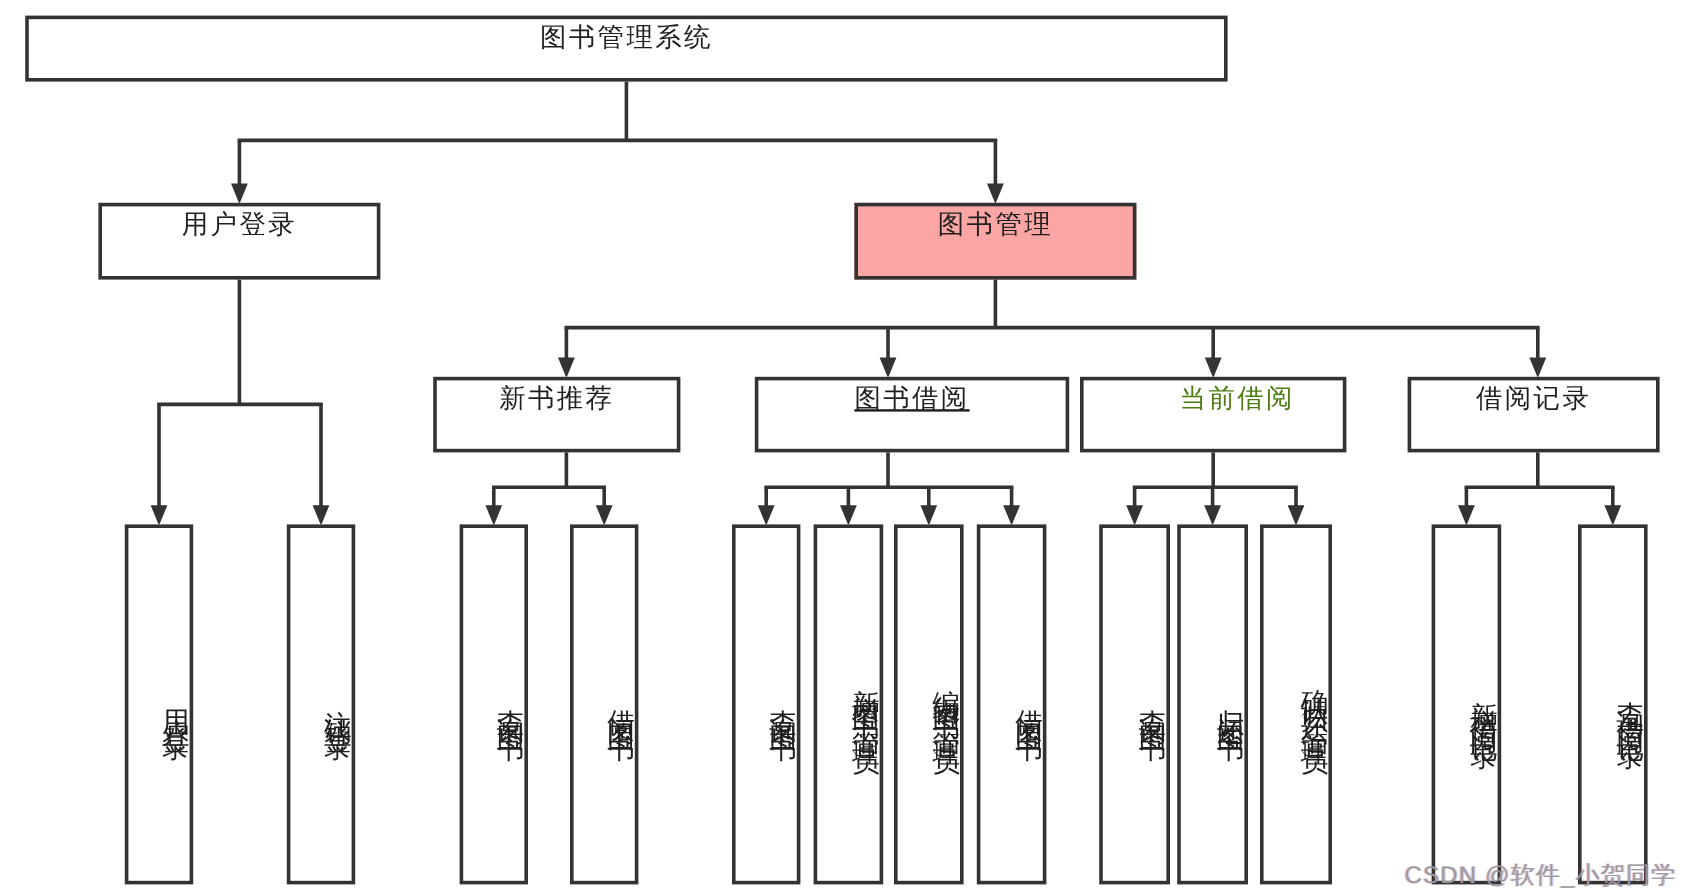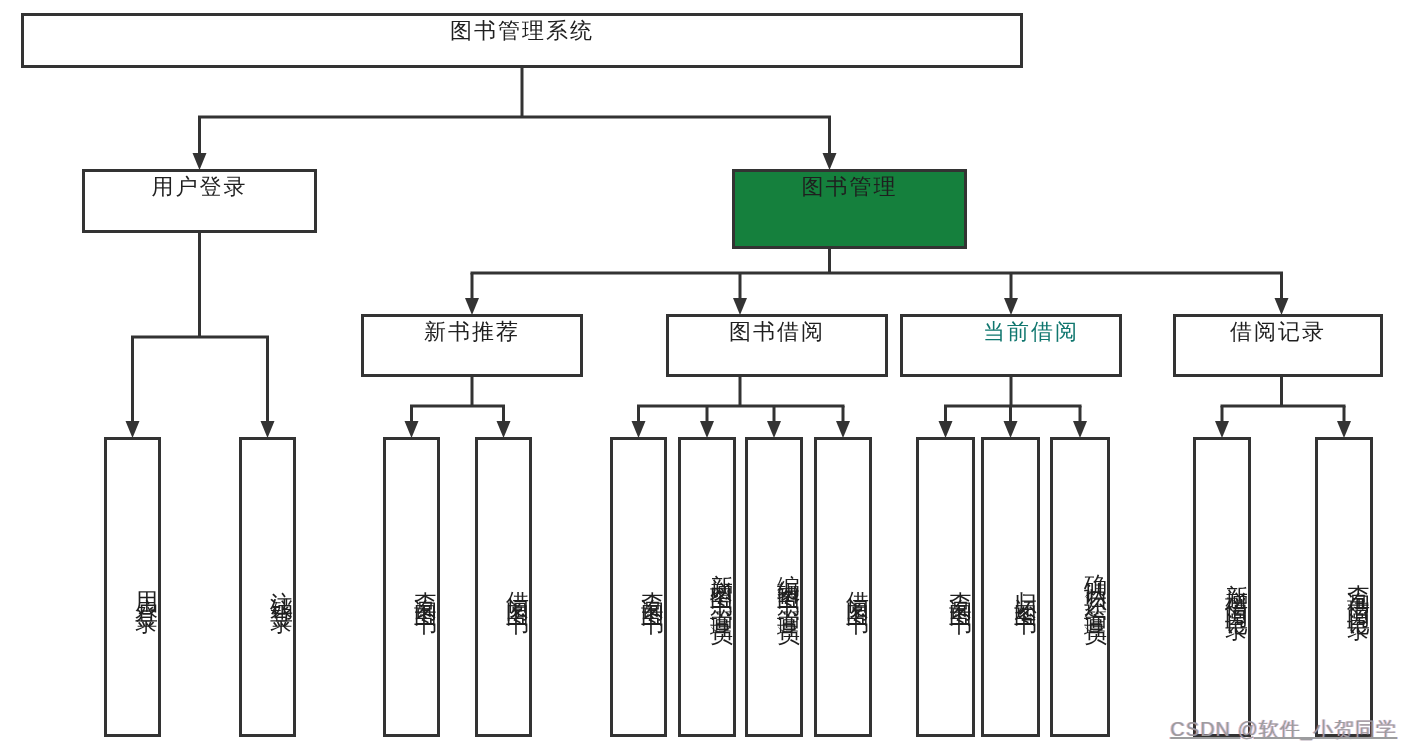--- a/index.html
+++ b/index.html
@@ -47,21 +47,20 @@
   .watermark {
     position: absolute;
     right: 8px;
     bottom: 4px;
     font-size: 20px;
     letter-spacing: 1px;
     color: #9c9c9e;
     text-shadow: -1px 0 rgba(220, 90, 80, 0.35), 1px 0 rgba(90, 110, 230, 0.35);
     z-index: 5;
     white-space: nowrap;
-    text-decoration: underline;
   }
 </style>
 </head>
 <body>
 
 <div class="canvas" style="width: 1405px; height: 747px; background: rgb(255, 255, 255);">
   <svg class="connectors" width="1405" height="747" viewBox="0 0 1405 747">
       <line x1="522" y1="67" x2="522" y2="117" stroke="#333333" stroke-width="3"></line>
       <line x1="198" y1="117" x2="831" y2="117" stroke="#333333" stroke-width="3"></line>
       <line x1="199.5" y1="117" x2="199.5" y2="154" stroke="#333333" stroke-width="3"></line>
@@ -116,30 +115,30 @@
       <polygon points="1337,421 1351,421 1344,438" fill="#333333"></polygon>
     </svg>
 
   <div class="watermark" style="color: rgb(156, 156, 158);">CSDN @软件_小贺同学</div>
 <div class="node h" style="left: 21px; top: 13px; width: 1002px; height: 55px; border-color: rgb(51, 51, 51); background: rgb(255, 255, 255); color: rgb(31, 31, 31);">
       <span class="lbl">图书管理系统</span>
     </div>
     <div class="node h" style="left: 82px; top: 169px; width: 235px; height: 64px; border-color: rgb(51, 51, 51); background: rgb(255, 255, 255); color: rgb(31, 31, 31);">
       <span class="lbl">用户登录</span>
     </div>
-    <div class="node h" style="left: 712px; top: 169px; width: 235px; height: 80px; border-color: rgb(51, 51, 51); background: #15803d; color: rgb(31, 31, 31); margin-left: 20px;">
+    <div class="node h" style="left: 712px; top: 169px; width: 235px; height: 64px; border-color: rgb(51, 51, 51); background: #fca5a5; color: rgb(31, 31, 31);">
       <span class="lbl">图书管理</span>
     </div>
-    <div class="node h" style="left: 361px; top: 314px; width: 222px; height: 63px; border-color: rgb(51, 51, 51); background: rgb(255, 255, 255); color: rgb(31, 31, 31);">
+    <div class="node h" style="left: 361px; top: 314px; width: 206px; height: 63px; border-color: rgb(51, 51, 51); background: rgb(255, 255, 255); color: rgb(31, 31, 31);">
       <span class="lbl">新书推荐</span>
     </div>
-    <div class="node h" style="left: 666px; top: 314px; width: 222px; height: 63px; border-color: rgb(51, 51, 51); background: rgb(255, 255, 255); color: rgb(31, 31, 31);">
+    <div class="node h" style="left: 629px; top: 314px; width: 262px; height: 63px; border-color: rgb(51, 51, 51); background: rgb(255, 255, 255); color: rgb(31, 31, 31); text-decoration: underline;">
       <span class="lbl">图书借阅</span>
     </div>
-    <div class="node h" style="left: 900px; top: 314px; width: 222px; height: 63px; border-color: rgb(51, 51, 51); background: rgb(255, 255, 255); color: #0f766e; padding-left: 40px;">
+    <div class="node h" style="left: 900px; top: 314px; width: 222px; height: 63px; border-color: rgb(51, 51, 51); background: rgb(255, 255, 255); color: #4d7c0f; padding-left: 40px;">
       <span class="lbl">当前借阅</span>
     </div>
     <div class="node h" style="left: 1173px; top: 314px; width: 210px; height: 63px; border-color: rgb(51, 51, 51); background: rgb(255, 255, 255); color: rgb(31, 31, 31);">
       <span class="lbl">借阅记录</span>
     </div>
     <div class="node v" style="left: 104px; top: 437px; width: 57px; height: 300px; border-color: rgb(51, 51, 51); background: rgb(255, 255, 255); color: rgb(31, 31, 31);">
       <span class="lbl">用户登录</span>
     </div>
     <div class="node v" style="left: 239px; top: 437px; width: 57px; height: 300px; border-color: rgb(51, 51, 51); background: rgb(255, 255, 255); color: rgb(31, 31, 31);">
       <span class="lbl">注销登录</span>

